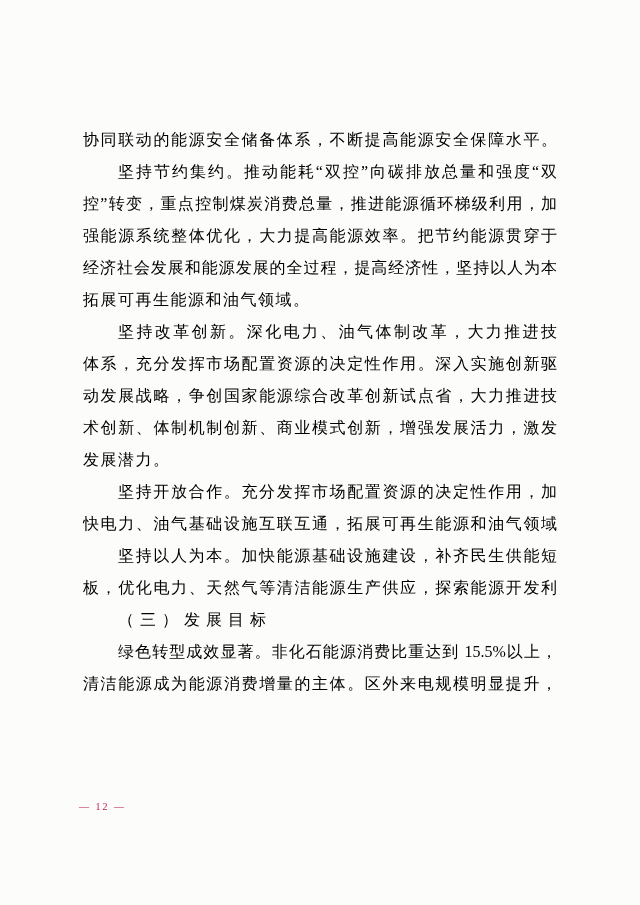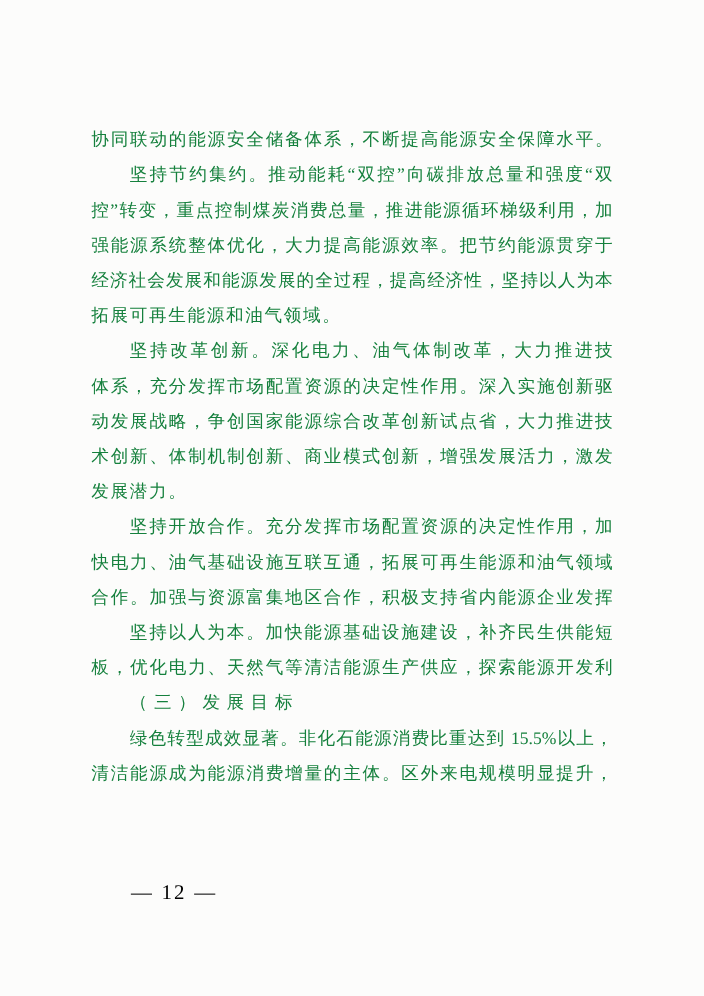--- a/index.html
+++ b/index.html
@@ -8,23 +8,23 @@
     width: 640px;
     height: 905px;
     background: #fcfcfb;
     position: relative;
     overflow: hidden;
     font-family: "Liberation Serif", "DejaVu Serif", serif;
   }
   .doc-body {
     position: absolute;
     left: 83px;
-    top: 112px;
+    top: 124px;
     width: 474px;
-    color: #15803d;
+    color: #000000;
   }
   .paragraph { margin: 0; padding: 0; }
   .line {
     height: 32px;
     line-height: 32px;
     font-size: 16px;
     letter-spacing: 1.5px;
     overflow: hidden;
     white-space: nowrap;
   }
@@ -38,25 +38,24 @@
   .line.indent { padding-left: 35px; }
   .line.heading {
     letter-spacing: 6px;
     font-weight: 700;
   }
   .seg.bold { font-weight: 400; }
   .footer-pagenum {
     position: absolute;
     left: 79px;
     top: 801px;
-    font-size: 19px;
+    font-size: 10px;
     letter-spacing: 2px;
-    color: #000000;
+    color: #be185d;
     font-family: "Liberation Serif", "DejaVu Serif", serif;
-    margin-left: 40px;
   }
 </style>
 </head>
 <body>
 
 <div class="doc-body">
     <div class="paragraph">
       <div class="line fill"><span class="seg">协同联动的能源安全储备体系，不断提高能源安全保障水平。</span></div>
     </div>
     <div class="paragraph">
@@ -69,21 +68,20 @@
     <div class="paragraph">
       <div class="line fill indent"><span class="seg bold">坚持改革创新。</span><span class="seg">深化电力、油气体制改革，大力推进技</span></div>
       <div class="line fill"><span class="seg">体系，充分发挥市场配置资源的决定性作用。深入实施创新驱</span></div>
       <div class="line fill"><span class="seg">动发展战略，争创国家能源综合改革创新试点省，大力推进技</span></div>
       <div class="line fill"><span class="seg">术创新、体制机制创新、商业模式创新，增强发展活力，激发</span></div>
       <div class="line"><span class="seg">发展潜力。</span></div>
     </div>
     <div class="paragraph">
       <div class="line fill indent"><span class="seg bold">坚持开放合作。</span><span class="seg">充分发挥市场配置资源的决定性作用，加</span></div>
       <div class="line fill"><span class="seg">快电力、油气基础设施互联互通，拓展可再生能源和油气领域</span></div>
-      <div class="line fill"><span class="seg">合作。加强与资源富集地区合作，积极支持省内能源企业发挥</span></div>
     </div>
     <div class="paragraph">
       <div class="line fill indent"><span class="seg bold">坚持以人为本。</span><span class="seg">加快能源基础设施建设，补齐民生供能短</span></div>
       <div class="line fill"><span class="seg">板，优化电力、天然气等清洁能源生产供应，探索能源开发利</span></div>
     </div>
     <div class="paragraph">
       <div class="line indent heading"><span class="seg bold">（三）发展目标</span></div>
     </div>
     <div class="paragraph">
       <div class="line fill indent"><span class="seg bold">绿色转型成效显著。</span><span class="seg">非化石能源消费比重达到 15.5%以上，</span></div>

